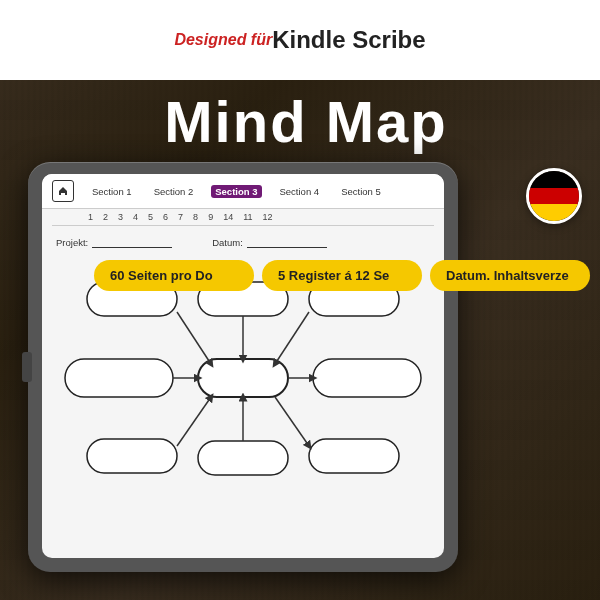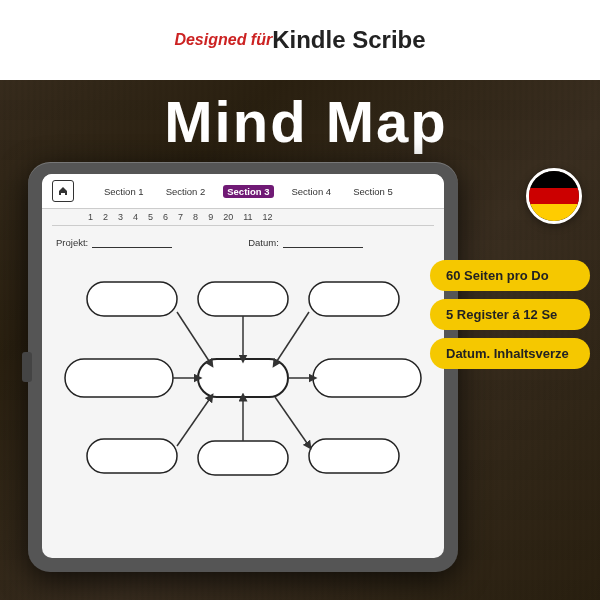--- a/index.html
+++ b/index.html
@@ -113,21 +113,21 @@
       border-radius: 3px;
     }
 
     
     .screen-header {
       background: white;
       border-bottom: 1px solid #ccc;
       padding: 6px 10px;
       display: flex;
       align-items: center;
-      gap: 26px;
+      gap: 14px;
       font-size: 10px;
       text-align: center;
     }
     .home-icon {
       width: 22px;
       height: 22px;
       border: 1.5px solid #333;
       border-radius: 3px;
       display: flex;
       align-items: center;
@@ -169,21 +169,21 @@
       margin: 0 10px;
     }
 
     
     .projekt-row {
       display: flex;
       align-items: center;
       padding: 10px 14px 6px 14px;
       font-size: 9.5px;
       color: #333;
-      gap: 76px;
+      gap: 40px;
       text-align: center;
     }
     .projekt-label {
       display: flex;
       align-items: center;
       gap: 4px;
     }
     .underline-field {
       display: inline-block;
       width: 80px;
@@ -205,21 +205,21 @@
       height: 100%;
     }
 
     
     .badges-section {
       position: absolute;
       top: 260px;
       right: 10px;
       z-index: 20;
       display: flex;
-      flex-direction: column;
+      flex-direction: row;
       gap: 8px;
     }
     .badge {
       background: #f5c800;
       border-radius: 20px;
       padding: 8px 16px;
       font-size: 13px;
       font-weight: 700;
       color: #222;
       min-width: 160px;
@@ -289,21 +289,21 @@
       <div class="numbers-row">
         <span class="num-item">1</span>
         <span class="num-item">2</span>
         <span class="num-item">3</span>
         <span class="num-item">4</span>
         <span class="num-item">5</span>
         <span class="num-item">6</span>
         <span class="num-item">7</span>
         <span class="num-item">8</span>
         <span class="num-item">9</span>
-        <span class="num-item">20</span>
+        <span class="num-item">14</span>
         <span class="num-item">11</span>
         <span class="num-item">12</span>
       </div>
 
       <div class="divider-line"></div>
 
       <div class="projekt-row">
         <div class="projekt-label">
           <span>Projekt:</span>
           <span class="underline-field">&nbsp;</span>

